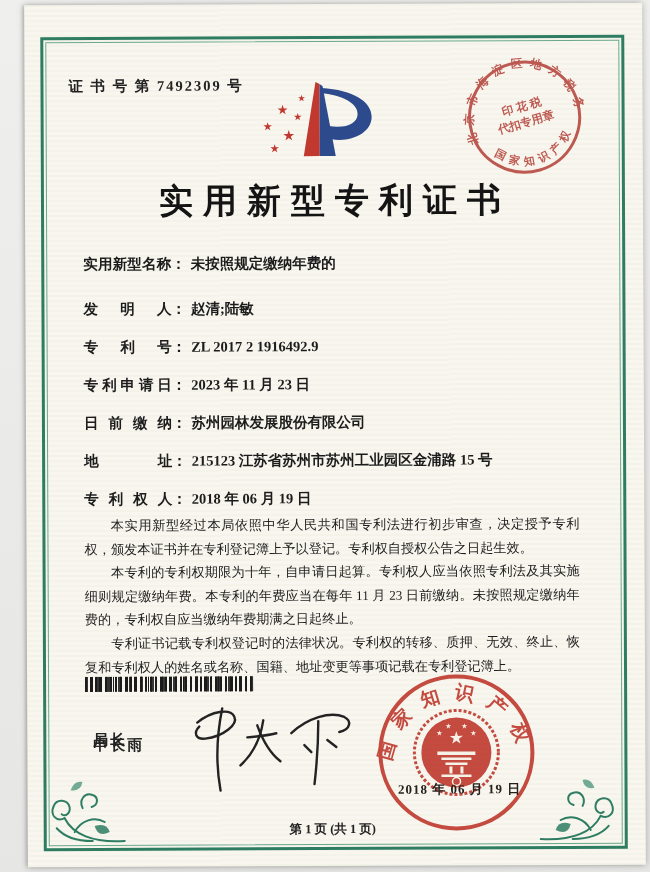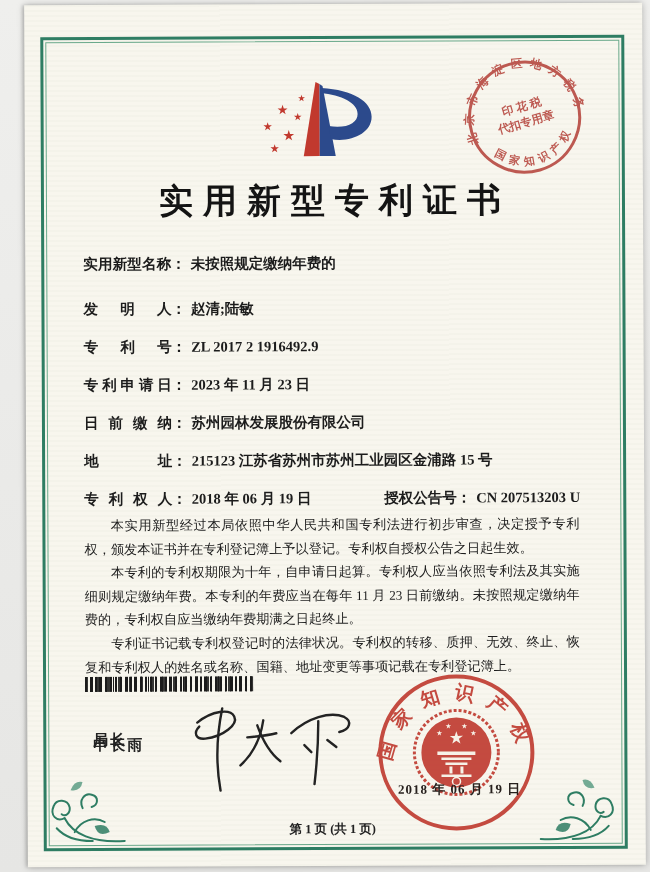--- a/index.html
+++ b/index.html
@@ -51,20 +51,21 @@
   svg text{font-family:"Liberation Serif",serif;}
 </style>
 </head>
 <body>
 
 <div class="stage">
   <div class="paper">
 
     <div class="frame"></div>
 
+    <div class="certno">证 书 号 第 7492309 号</div>
 
     <svg class="logo" viewBox="0 0 135 92">
       <path d="M62,6 L66,8 L66,80 L50,80 Z" fill="#c1392e"></path>
       <path d="M66,8 L69,10 L82,80 L66,80 Z" fill="#2c4a8c"></path>
       <path d="M68,12 C100,14 118,26 118,41 C118,58 96,67 77,63 L75,50 C93,53 104,47 104,38 C104,27 88,19 67,17 Z" fill="#2c4a8c"></path>
       <text x="48" y="25" font-size="9" fill="#c1392e" text-anchor="middle">★</text>
       <text x="29" y="38" font-size="13" fill="#c1392e" text-anchor="middle">★</text>
       <text x="44" y="44" font-size="10" fill="#c1392e" text-anchor="middle">★</text>
       <text x="14" y="54" font-size="11" fill="#c1392e" text-anchor="middle">★</text>
       <text x="35" y="64" font-size="14" fill="#c1392e" text-anchor="middle">★</text>
@@ -102,23 +103,20 @@
       <span class="flabel">专利申请日</span><span>：</span><span class="fval">2023 年 11 月 23 日</span>
     </div>
     <div class="frow r5">
       <span class="flabel">日前缴纳</span><span>：</span><span class="fval">苏州园林发展股份有限公司</span>
     </div>
     <div class="frow r6">
       <span class="flabel">地址</span><span>：</span><span class="fval">215123 江苏省苏州市苏州工业园区金浦路 15 号</span>
     </div>
     <div class="frow r7">
       <span class="flabel">专利权人</span><span>：</span><span class="fval">2018 年 06 月 19 日</span>
-      <span class="aux">
-        <span>授权公告号</span><span>：</span><span class="fval">CN 207513203 U</span>
-      </span>
     </div>
 
     <div class="bodytext">
       <p>本实用新型经过本局依照中华人民共和国专利法进行初步审查，决定授予专利权，颁发本证书并在专利登记簿上予以登记。专利权自授权公告之日起生效。</p>
       <p>本专利的专利权期限为十年，自申请日起算。专利权人应当依照专利法及其实施细则规定缴纳年费。本专利的年费应当在每年 11 月 23 日前缴纳。未按照规定缴纳年费的，专利权自应当缴纳年费期满之日起终止。</p>
       <p>专利证书记载专利权登记时的法律状况。专利权的转移、质押、无效、终止、恢复和专利权人的姓名或名称、国籍、地址变更等事项记载在专利登记簿上。</p>
     </div>
 
     <div class="barcode"></div>
 

